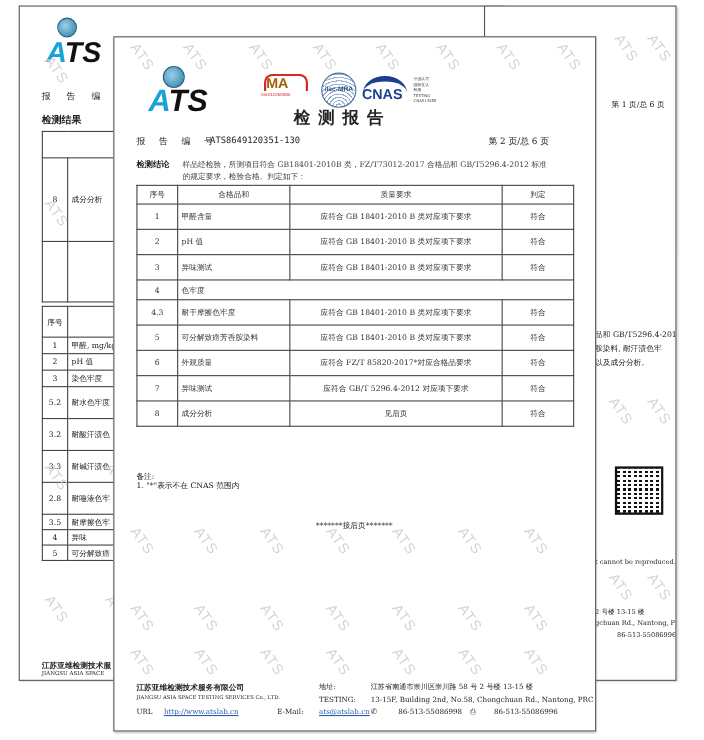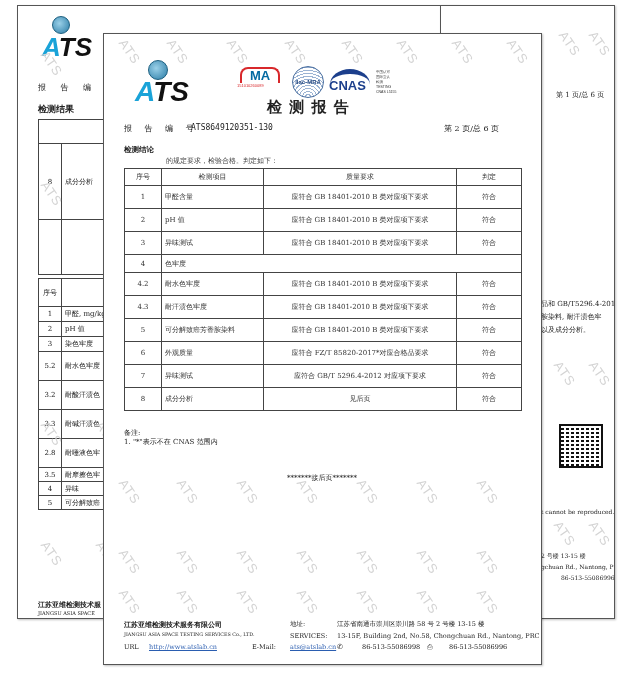--- a/index.html
+++ b/index.html
@@ -13,21 +13,21 @@
   
   #front{left:103px;top:33px;width:437px;height:630px;}
   .ats-logo{position:absolute;font-family:"Liberation Sans",sans-serif;font-weight:bold;font-style:italic;}
   .ats-logo .a{color:#1aa3d8;}
   .ats-logo .ts{color:#111;}
   .globe{position:absolute;border-radius:50%;background:radial-gradient(circle at 40% 40%,#9ad0e8,#2a7ca6);border:1px solid #1c5f80;}
   .small{font-size:8px;}
   table.t{border-collapse:collapse;position:absolute;font-size:7px;}
   table.t td,table.t th{border:1px solid #444;padding:0 3px;font-weight:normal;}
   .center{text-align:center;}
-  .ma{position:absolute;color:#0369a1;font-family:"Liberation Sans",sans-serif;font-weight:bold;border:2px solid #d8282b;border-bottom:none;border-radius:8px 8px 0 0;text-align:center;}
+  .ma{position:absolute;color:#a16207;font-family:"Liberation Sans",sans-serif;font-weight:bold;border:2px solid #d8282b;border-bottom:none;border-radius:8px 8px 0 0;}
   .ilac{position:absolute;border-radius:50%;border:1px solid #4a6fa0;background:repeating-radial-gradient(circle at 50% 100%,#fff 0 2px,#9bb3d3 2px 3px);color:#2c4f86;font-family:"Liberation Sans",sans-serif;font-size:6px;font-weight:bold;text-align:center;}
   .cnas{position:absolute;font-family:"Liberation Sans",sans-serif;font-weight:bold;color:#1c3f8c;}
   .link{color:#2a5db0;text-decoration:underline;}
 </style>
 </head>
 <body>
 
 <div id="back-left" class="page">
   <div class="globe" style="left:34px;top:10px;width:16px;height:16px;"></div>
   <div class="ats-logo" style="left:24px;top:26px;font-size:26px;"><span class="a">A</span><span class="ts">TS</span></div>
@@ -145,27 +145,28 @@
     <div>CNAS L5155</div>
   </div>
 
   <div style="position:absolute;left:163px;top:64px;font-size:15px;font-weight:bold;letter-spacing:1px;">检 测 报 告</div>
 
   <div style="position:absolute;left:20px;top:89px;font-size:8px;letter-spacing:5px;">报 告 编 号</div>
   <div style="position:absolute;left:87px;top:89px;font-size:8px;font-family:'DejaVu Sans Mono','Liberation Mono',monospace;">ATS8649120351-130</div>
   <div style="position:absolute;left:340px;top:89px;font-size:8px;white-space:nowrap;">第 2 页/总 6 页</div>
 
   <div style="position:absolute;left:20px;top:111px;font-size:7.5px;font-weight:bold;">检测结论</div>
+  <div style="position:absolute;left:62px;top:111px;font-size:7px;white-space:nowrap;color:#444;">样品经检验，所测项目符合 GB18401-2010B 类，FZ/T73012-2017 合格品和 GB/T5296.4-2012 标准</div>
   <div style="position:absolute;left:62px;top:122px;font-size:7px;white-space:nowrap;color:#444;">的规定要求，检验合格。判定如下：</div>
 
   <table class="t" style="left:20px;top:134px;width:398px;color:#333;">
     <tbody>
         <tr style="height:17px">
       <th class="center" style="width:30px">序号</th>
-      <th class="center" style="width:95px">检测项目</th>
+      <th class="center" style="width:95px">合格品和</th>
       <th class="center" style="width:186px">质量要求</th>
       <th class="center">判定</th>
     </tr>
     <tr style="height:23px">
       <td class="center">1</td>
           <td>甲醛含量</td>
           <td class="center">应符合 GB 18401-2010 B 类对应项下要求</td>
           <td class="center">符合</td>
     </tr>
     <tr style="height:23px">
@@ -178,28 +179,22 @@
       <td class="center">3</td>
           <td>异味测试</td>
           <td class="center">应符合 GB 18401-2010 B 类对应项下要求</td>
           <td class="center">符合</td>
     </tr>
     <tr style="height:18px">
       <td class="center">4</td>
           <td colspan="3" style="border-right:1px solid #444">色牢度</td>
     </tr>
     <tr style="height:23px">
-      <td class="center">4.2</td>
-          <td>耐水色牢度</td>
-          <td class="center">应符合 GB 18401-2010 B 类对应项下要求</td>
-          <td class="center">符合</td>
-    </tr>
-    <tr style="height:23px">
       <td class="center">4.3</td>
-          <td>耐汗渍色牢度</td>
+          <td>耐干摩擦色牢度</td>
           <td class="center">应符合 GB 18401-2010 B 类对应项下要求</td>
           <td class="center">符合</td>
     </tr>
     <tr style="height:23px">
       <td class="center">5</td>
           <td>可分解致癌芳香胺染料</td>
           <td class="center">应符合 GB 18401-2010 B 类对应项下要求</td>
           <td class="center">符合</td>
     </tr>
     <tr style="height:23px">
@@ -227,21 +222,21 @@
   <div style="position:absolute;left:20px;top:403px;font-size:7px;white-space:nowrap;">1. "*"表示不在 CNAS 范围内</div>
 
   <div style="position:absolute;left:183px;top:439px;font-size:7px;white-space:nowrap;">*******接后页*******</div>
 
   <div style="position:absolute;left:20px;top:586px;font-size:7px;font-weight:bold;white-space:nowrap;">江苏亚维检测技术服务有限公司</div>
   <div style="position:absolute;left:20px;top:598px;font-size:4.8px;white-space:nowrap;">JIANGSU ASIA SPACE TESTING SERVICES Co., LTD.</div>
   <div style="position:absolute;left:20px;top:609px;font-size:6.5px;">URL</div>
   <div class="link" style="position:absolute;left:45px;top:609px;font-size:6.5px;white-space:nowrap;">http://www.atslab.cn</div>
 
   <div style="position:absolute;left:186px;top:586px;font-size:6.5px;">地址:</div>
-  <div style="position:absolute;left:186px;top:598px;font-size:6.5px;">SERVICES:</div>
+  <div style="position:absolute;left:186px;top:598px;font-size:6.5px;">TESTING:</div>
   <div style="position:absolute;left:148px;top:609px;font-size:6.5px;">E-Mail:</div>
   <div class="link" style="position:absolute;left:186px;top:609px;font-size:6.5px;white-space:nowrap;">ats@atslab.cn</div>
 
   <div style="position:absolute;left:233px;top:586px;font-size:6.5px;white-space:nowrap;">江苏省南通市崇川区崇川路 58 号 2 号楼 13-15 楼</div>
   <div style="position:absolute;left:233px;top:598px;font-size:6.5px;white-space:nowrap;">13-15F, Building 2nd, No.58, Chongchuan Rd., Nantong, PRC</div>
   <div style="position:absolute;left:233px;top:609px;font-size:7px;">✆</div>
   <div style="position:absolute;left:258px;top:609px;font-size:6.5px;white-space:nowrap;">86-513-55086998</div>
   <div style="position:absolute;left:323px;top:609px;font-size:7px;">⎙</div>
   <div style="position:absolute;left:345px;top:609px;font-size:6.5px;white-space:nowrap;">86-513-55086996</div>
 

